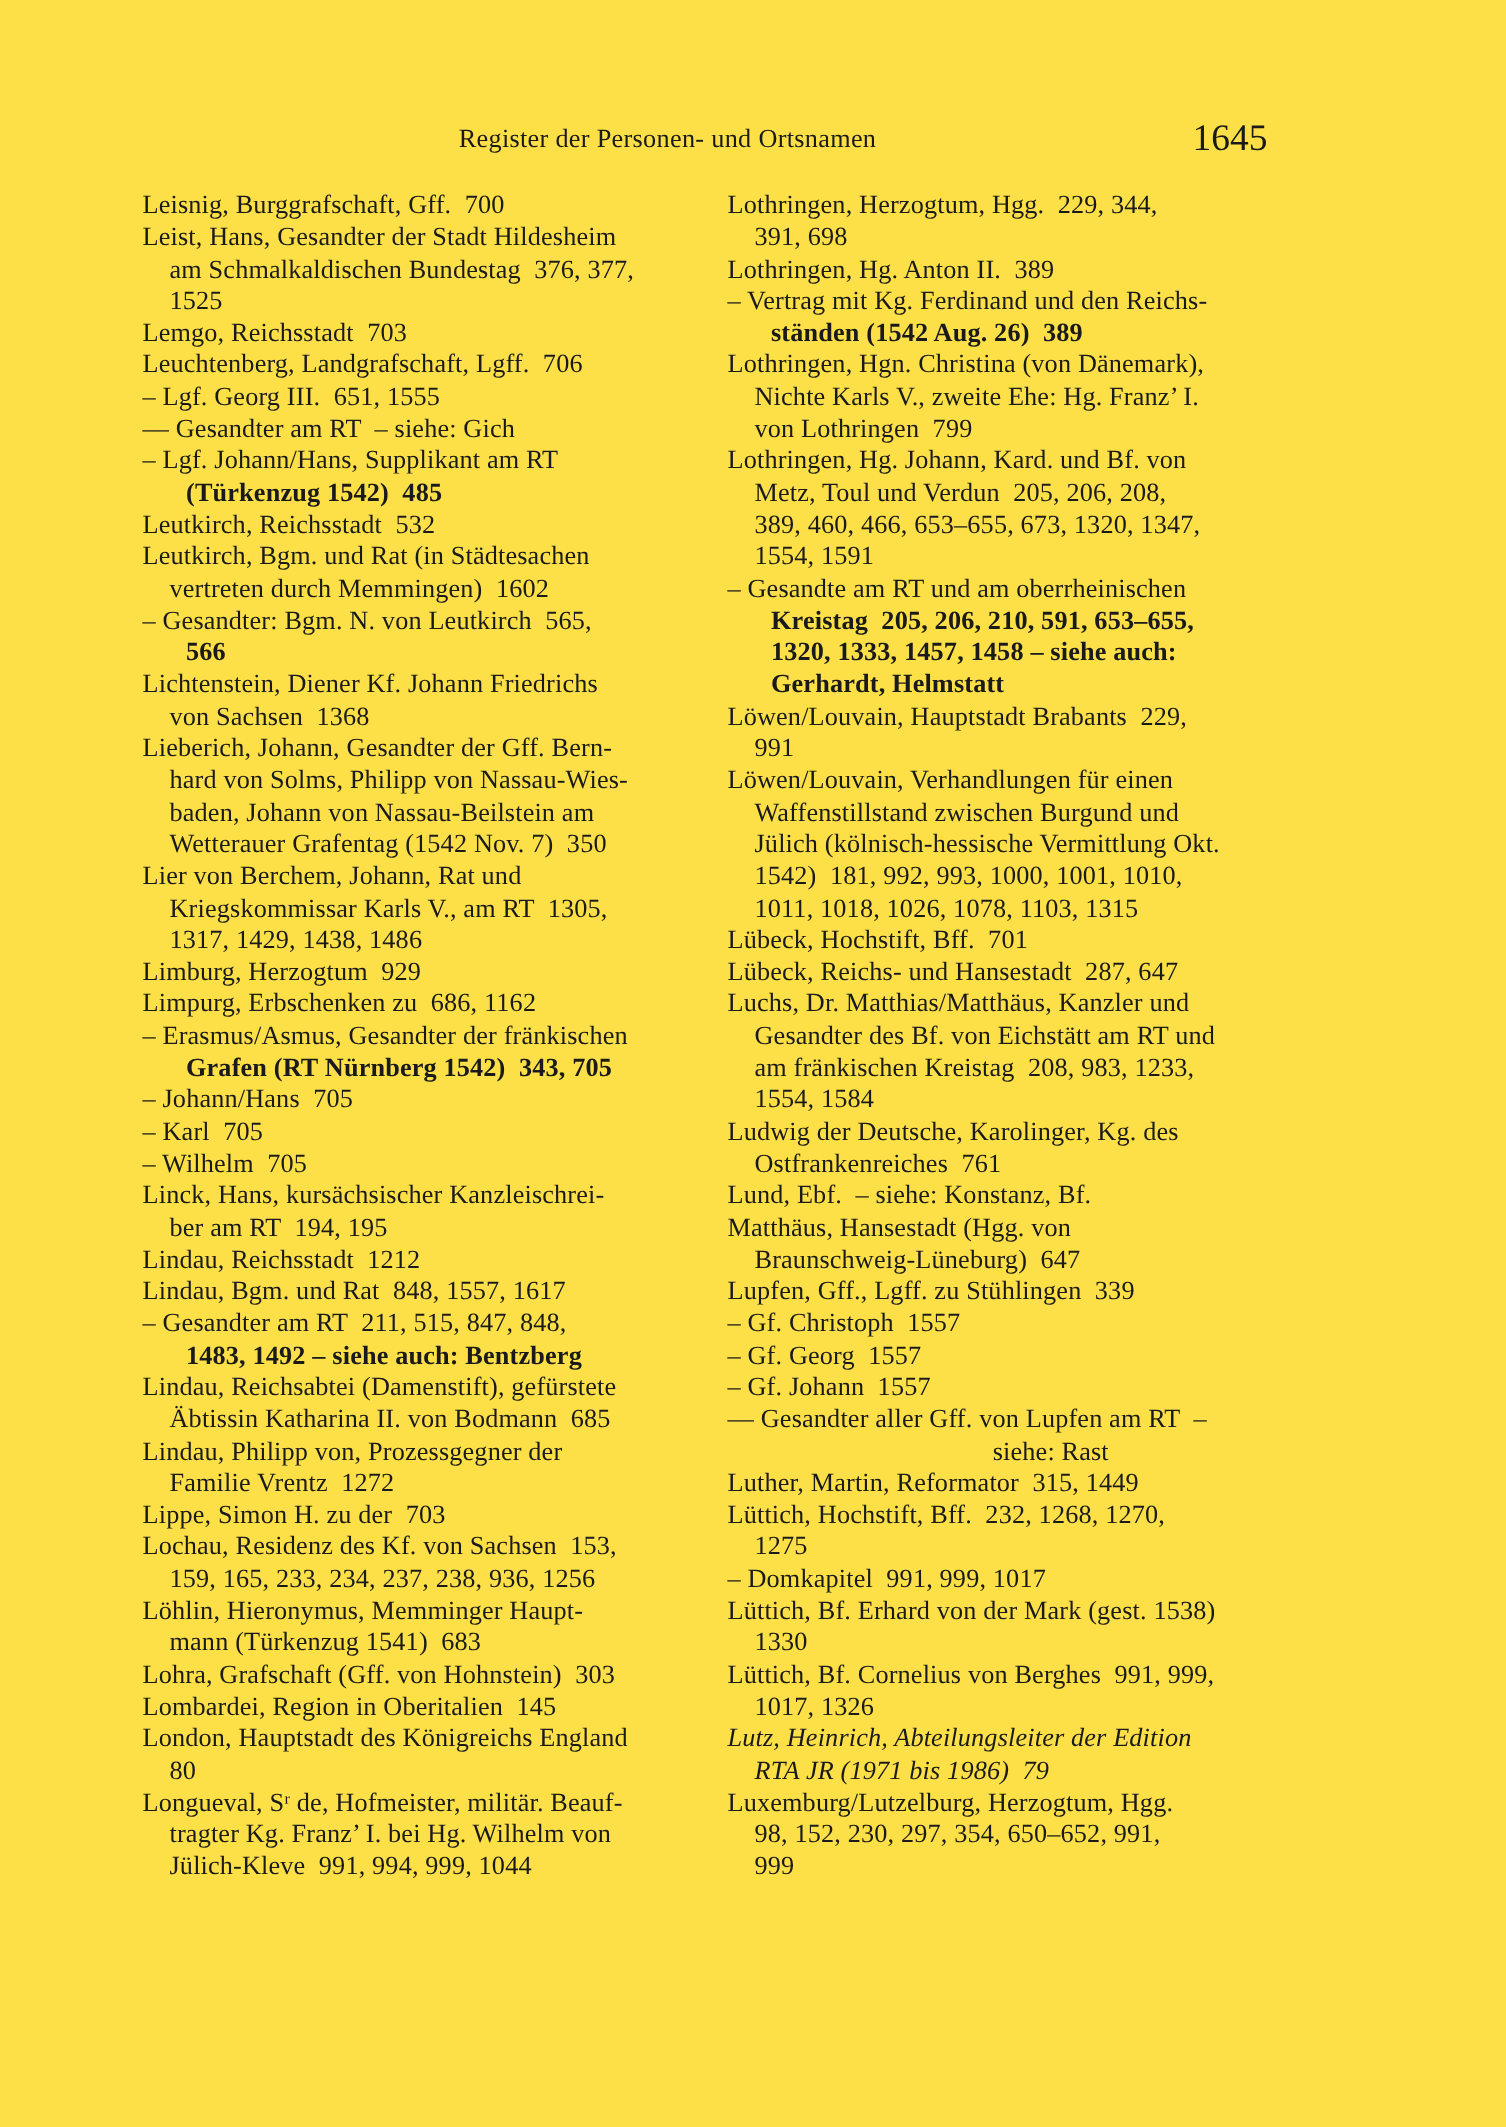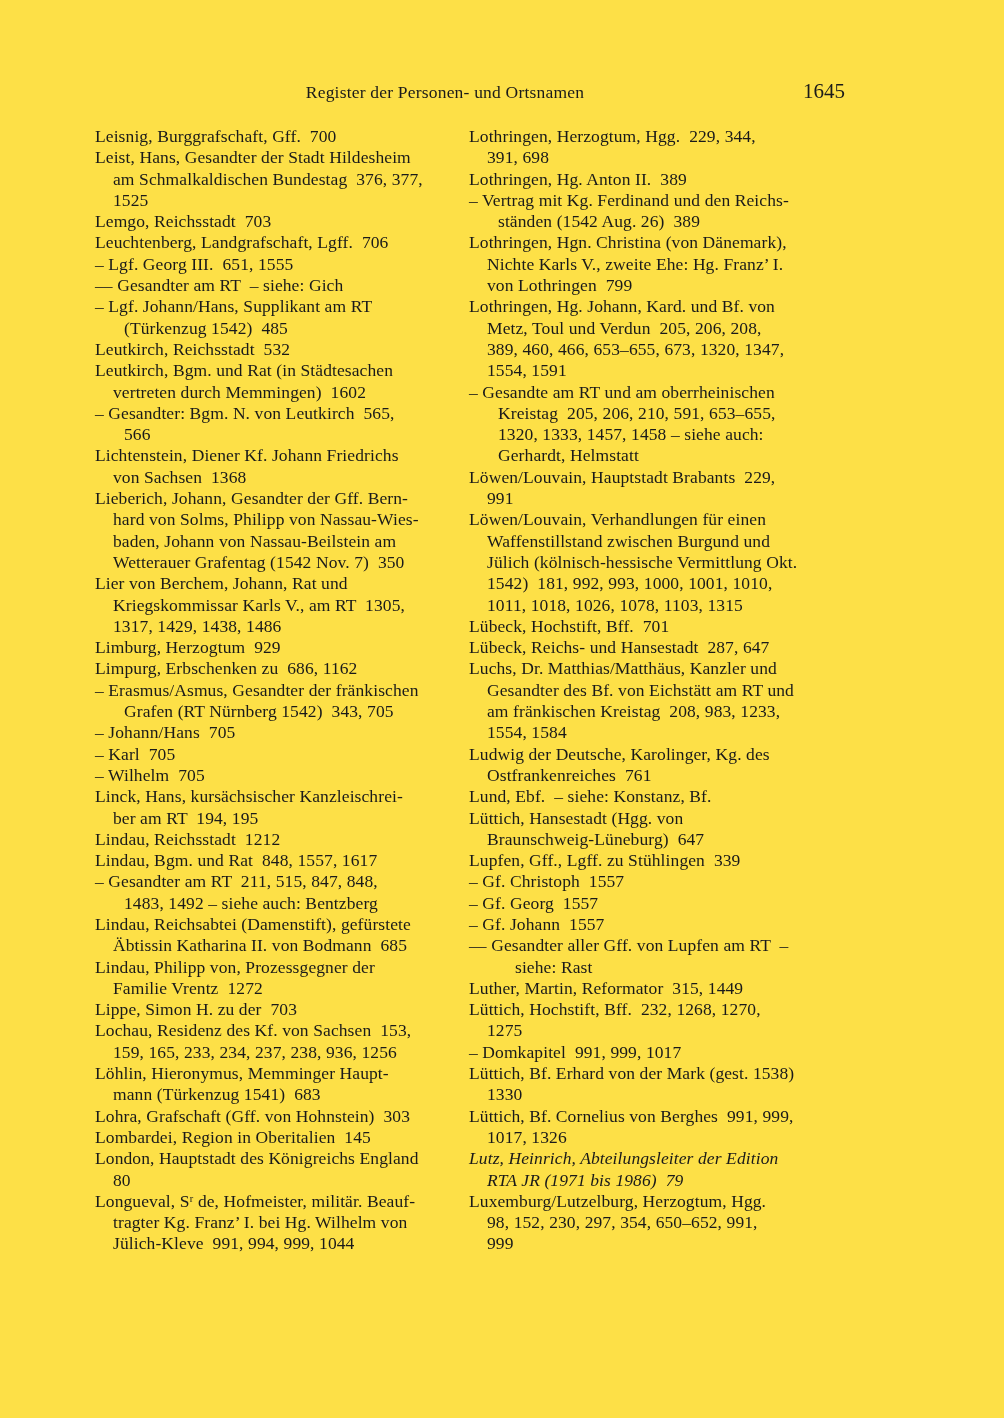--- a/index.html
+++ b/index.html
@@ -30,46 +30,46 @@
     width: 700px;
     text-align: center;
     font-size: 17.5px;
     letter-spacing: 0.2px;
     white-space: pre;
   }
   .page-number {
     position: absolute;
     right: 0;
     top: -3px;
-    font-size: 21px;
+    font-size: 25px;
     white-space: pre;
     margin-left: 24px;
   }
   .columns {
     position: absolute;
     top: 126px;
     left: 95px;
     display: flex;
-    gap: 4px;
+    gap: 20px;
   }
   .column {
     width: 370px;
   }
   .column.right {
     width: 385px;
   }
   .line {
     font-size: 17.5px;
     line-height: 21.3px;
     white-space: pre;
     letter-spacing: 0.1px;
   }
   .line.i1 { padding-left: 18px; }
-  .line.i2 { padding-left: 29px; }
-  .line.i3 { padding-left: 46px; }
+  .line.i2 { padding-left: 29px; font-weight: bold; }
+  .line.i3 { padding-left: 46px; text-align: center; }
   .line.italic { font-style: italic; }
 </style>
 </head>
 <body>
 
 <div class="page">
   <div class="header">
     <div class="header-title">Register der Personen- und Ortsnamen</div>
     <div class="page-number">1645</div>
   </div>
@@ -155,21 +155,21 @@
         <div class="line i1">1011, 1018, 1026, 1078, 1103, 1315</div>
         <div class="line i0">Lübeck, Hochstift, Bff.  701</div>
         <div class="line i0">Lübeck, Reichs- und Hansestadt  287, 647</div>
         <div class="line i0">Luchs, Dr. Matthias/Matthäus, Kanzler und</div>
         <div class="line i1">Gesandter des Bf. von Eichstätt am RT und</div>
         <div class="line i1">am fränkischen Kreistag  208, 983, 1233,</div>
         <div class="line i1">1554, 1584</div>
         <div class="line i0">Ludwig der Deutsche, Karolinger, Kg. des</div>
         <div class="line i1">Ostfrankenreiches  761</div>
         <div class="line i0">Lund, Ebf.  – siehe: Konstanz, Bf.</div>
-        <div class="line i0">Lüttich, Hansestadt (Hgg. von</div>
+        <div class="line i0">Matthäus, Hansestadt (Hgg. von</div>
         <div class="line i1">Braunschweig-Lüneburg)  647</div>
         <div class="line i0">Lupfen, Gff., Lgff. zu Stühlingen  339</div>
         <div class="line i0">– Gf. Christoph  1557</div>
         <div class="line i0">– Gf. Georg  1557</div>
         <div class="line i0">– Gf. Johann  1557</div>
         <div class="line i0">–– Gesandter aller Gff. von Lupfen am RT  –</div>
         <div class="line i3">siehe: Rast</div>
         <div class="line i0">Luther, Martin, Reformator  315, 1449</div>
         <div class="line i0">Lüttich, Hochstift, Bff.  232, 1268, 1270,</div>
         <div class="line i1">1275</div>

